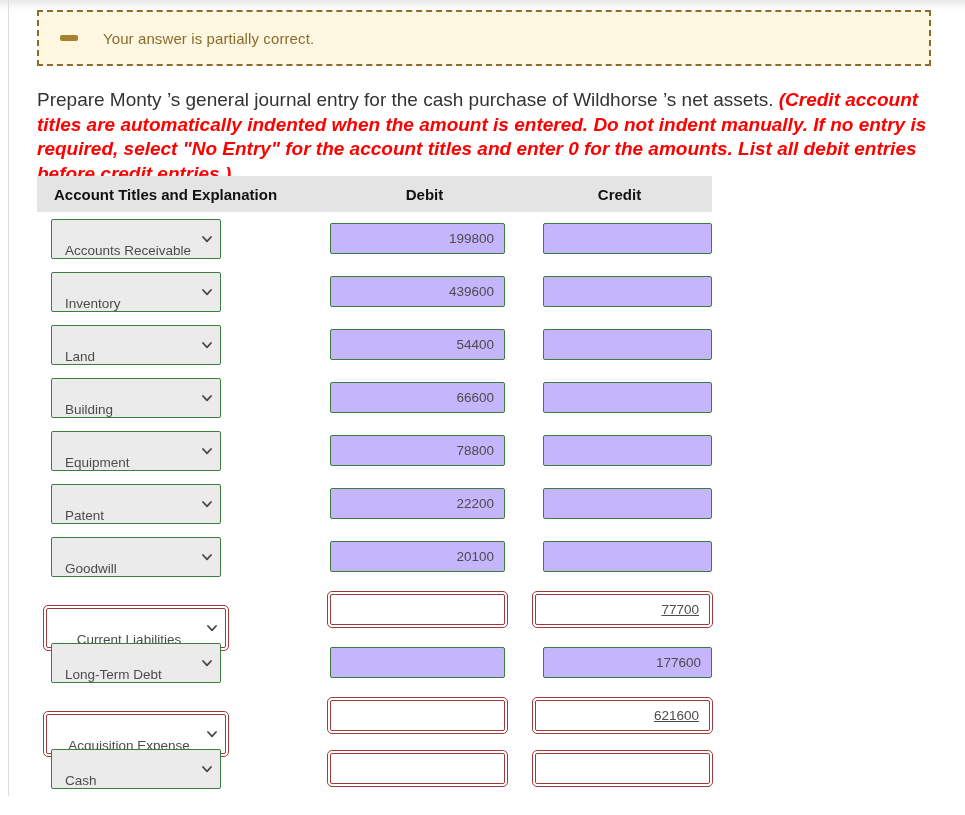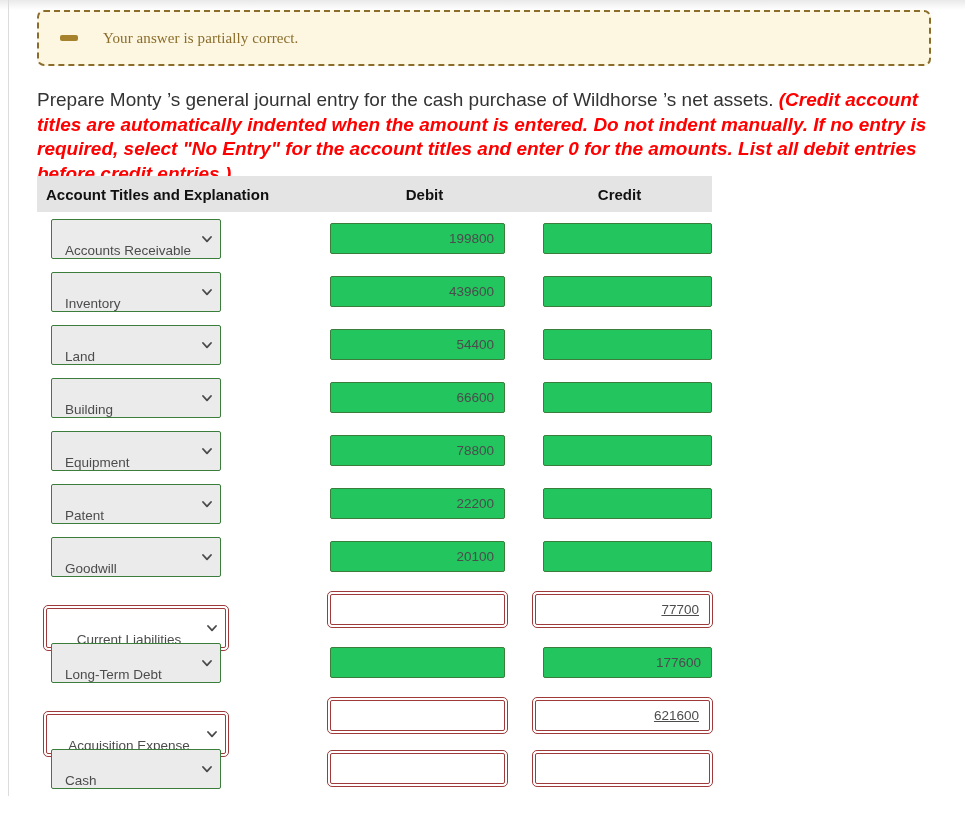--- a/index.html
+++ b/index.html
@@ -30,24 +30,23 @@
   }
 
   
   #feedback-banner {
     position: absolute;
     left: 37px; top: 10px;
     width: 894px; height: 56px;
     box-sizing: border-box;
     background: #fdf6e0;
     border: 2px dashed #8a6d2b;
-    border-radius: 7px;
+    border-radius: 0;
     display: flex;
     align-items: center;
-    font-family: Liberation Serif, serif;
   }
   #banner-icon {
     width: 18px; height: 6px;
     background: #a6822c;
     border-radius: 2px;
     margin-left: 21px;
     flex: 0 0 auto;
   }
   #banner-text {
     margin-left: 25px;
@@ -79,21 +78,21 @@
   }
   #table-header {
     display: flex;
     height: 36px;
     background: #e4e4e4;
     align-items: center;
     font-weight: bold;
     font-size: 15px;
     color: #111111;
   }
-  .th-account { width: 285px; padding-left: 9px; box-sizing: border-box; }
+  .th-account { width: 285px; padding-left: 17px; box-sizing: border-box; }
   .th-debit   { width: 205px; text-align: center; }
   .th-credit  { width: 185px; text-align: center; }
 
   .journal-row {
     display: flex;
     align-items: center;
     height: 53px;
   }
   .cell-account { width: 285px; display: flex; align-items: center; }
   .cell-debit   { width: 205px; display: flex; align-items: center; }
@@ -148,21 +147,21 @@
     text-align: right;
     padding-right: 10px;
     border-radius: 2px;
     display: flex;
     align-items: center;
     justify-content: flex-end;
     cursor: text;
   }
   .amount-input.ok {
     width: 175px;
-    background: #22c55e;
+    background: #c4b5fd;
     border: 1px solid #3b7d3b;
   }
   .amount-input.err {
     width: 175px;
     background: #ffffff;
     border: 1px solid #9e3a3a;
     outline: 1px solid #9e3a3a;
     outline-offset: 2px;
     text-decoration: underline;
   }

